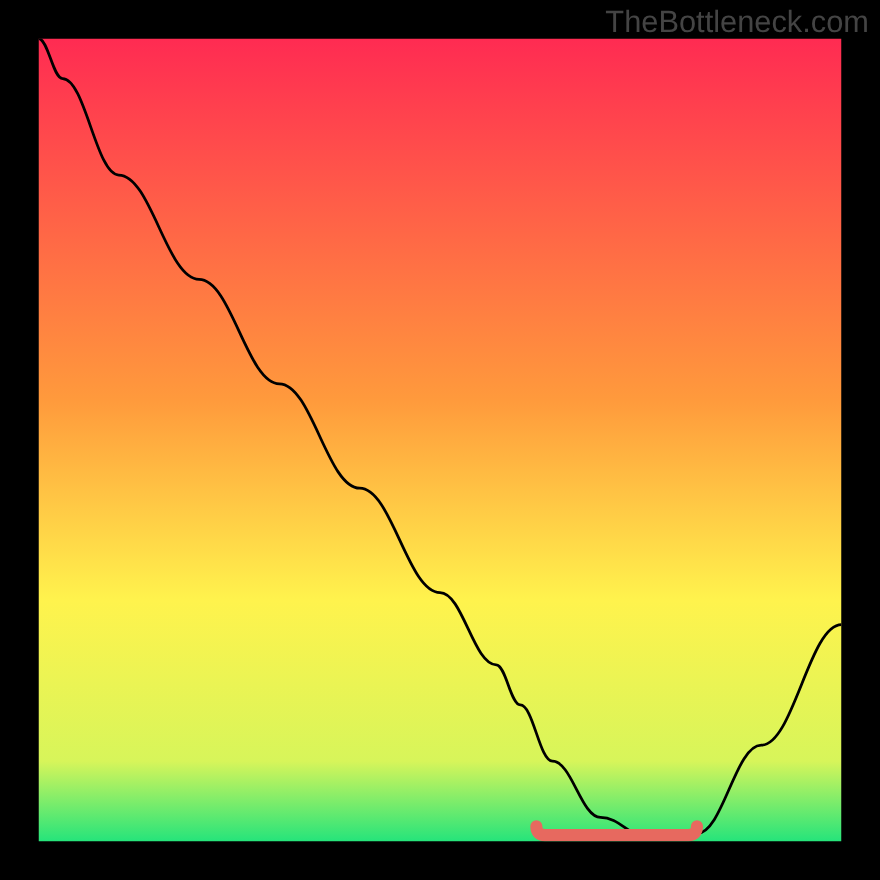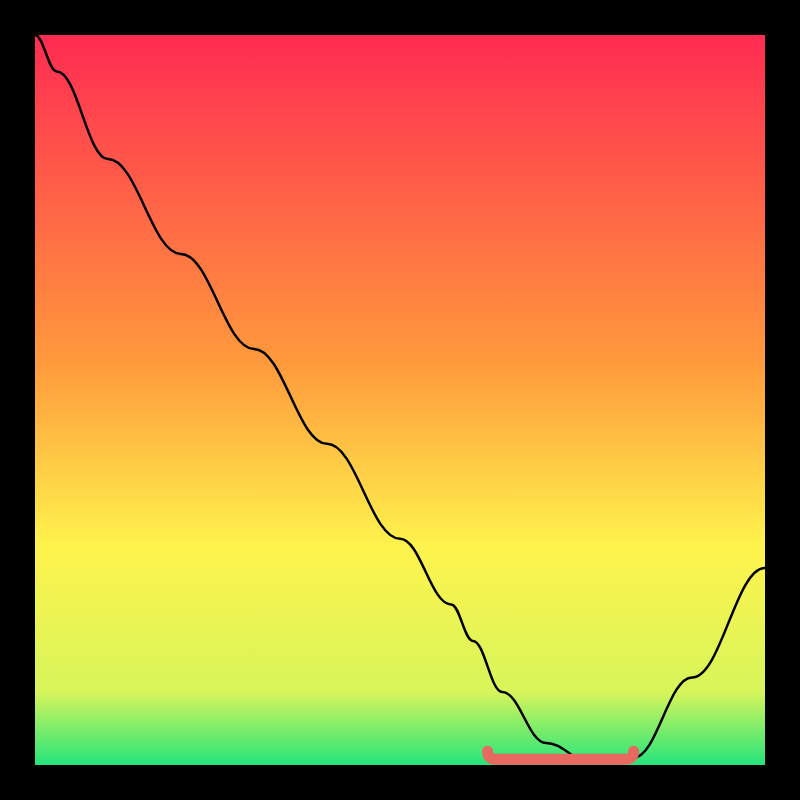--- a/index.html
+++ b/index.html
@@ -31,20 +31,21 @@
     left: 35px;
     top: 35px;
     width: 730px;
     height: 730px;
   }
 </style>
 </head>
 <body>
 
 <div class="container">
+  <div class="watermark">TheBottleneck.com</div>
 
   <svg class="plot" viewBox="0 0 730 730" preserveAspectRatio="none">
     <defs>
       <linearGradient id="heat" x1="0" y1="0" x2="0" y2="1">
         <stop id="g-top" offset="0%" stop-color="#ff2b52"></stop>
         <stop id="g-mid1" offset="45%" stop-color="#ff9a3c"></stop>
         <stop id="g-mid2" offset="70%" stop-color="#fff34d"></stop>
         <stop id="g-mid3" offset="90%" stop-color="#d7f55a"></stop>
         <stop id="g-bot" offset="100%" stop-color="#25e47b"></stop>
       </linearGradient>

